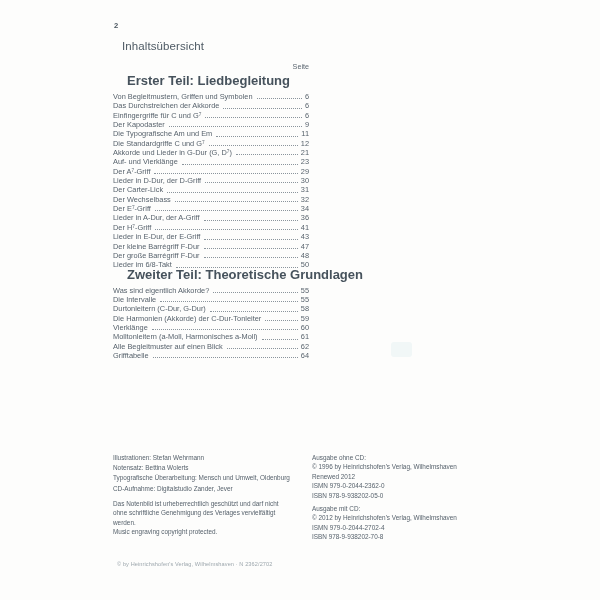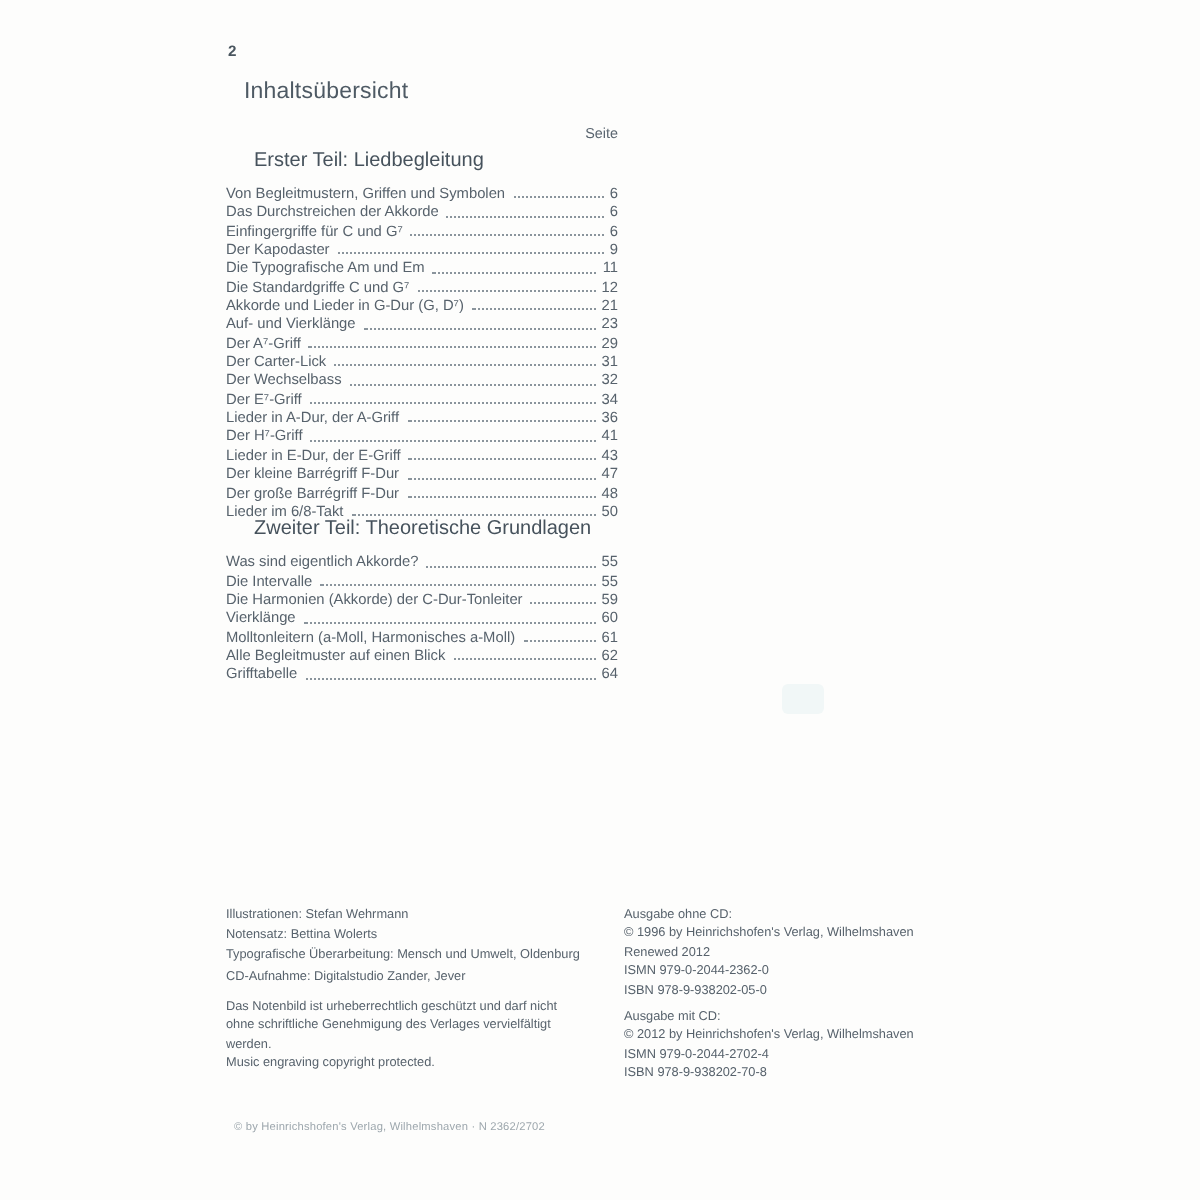--- a/index.html
+++ b/index.html
@@ -7,21 +7,21 @@
   .sheet{
     position:relative;width:600px;height:600px;background:#fdfdfc;
     font-family:"Liberation Sans",sans-serif;color:#57626c;
     -webkit-font-smoothing:antialiased;
   }
   .pagenum{position:absolute;left:114px;top:21px;font-size:7.6px;font-weight:700;color:#4a565f;}
   .title{position:absolute;left:122px;top:40px;font-size:11.5px;color:#4e5a64;letter-spacing:.1px;}
   .seite{position:absolute;left:113px;top:62px;width:196px;text-align:right;font-size:7.2px;color:#5a656f;}
   .toc{position:absolute;left:113px;top:76px;width:196px;}
   .toc-section + .toc-section{}
-  .toc-heading{font-size:10px;line-height:9px;font-weight:400;color:#46525c;margin:0 0 7px 0;white-space:nowrap;padding-left:14px;}
+  .toc-heading{font-size:13px;line-height:9px;font-weight:700;color:#46525c;margin:0 0 7px 0;white-space:nowrap;padding-left:14px;}
   .toc-row{display:flex;align-items:flex-end;line-height:9.35px;font-size:7.4px;white-space:nowrap;}
   .toc-row .tt{flex:0 0 auto;}
   .toc-row .dots{flex:1 1 auto;align-self:flex-end;margin:0 3px 2px 4px;border-bottom:1.1px dotted #8a949c;min-width:6px;}
   .toc-row .pg{flex:0 0 auto;text-align:right;}
   .credits{position:absolute;left:113px;top:453px;width:212px;}
   .credit-line{font-size:6.4px;line-height:10.2px;white-space:nowrap;}
   .legal{margin-top:5px;}
   .legal-line{font-size:6.4px;line-height:9.5px;white-space:nowrap;}
   .editions{position:absolute;left:312px;top:453px;width:180px;}
   .edition-block + .edition-block{margin-top:4px;}
@@ -80,20 +80,25 @@
           <span class="tt">Auf- und Vierklänge</span>
           <span class="dots"></span>
           <span class="pg">23</span>
         </div>
         <div class="toc-row">
           <span class="tt">Der A⁷-Griff</span>
           <span class="dots"></span>
           <span class="pg">29</span>
         </div>
         <div class="toc-row">
+          <span class="tt">Lieder in D-Dur, der D-Griff</span>
+          <span class="dots"></span>
+          <span class="pg">30</span>
+        </div>
+        <div class="toc-row">
           <span class="tt">Der Carter-Lick</span>
           <span class="dots"></span>
           <span class="pg">31</span>
         </div>
         <div class="toc-row">
           <span class="tt">Der Wechselbass</span>
           <span class="dots"></span>
           <span class="pg">32</span>
         </div>
         <div class="toc-row">
@@ -136,20 +141,25 @@
         <div class="toc-heading">Zweiter Teil: Theoretische Grundlagen</div>
         <div class="toc-row">
           <span class="tt">Was sind eigentlich Akkorde?</span>
           <span class="dots"></span>
           <span class="pg">55</span>
         </div>
         <div class="toc-row">
           <span class="tt">Die Intervalle</span>
           <span class="dots"></span>
           <span class="pg">55</span>
+        </div>
+        <div class="toc-row">
+          <span class="tt">Durtonleitern (C-Dur, G-Dur)</span>
+          <span class="dots"></span>
+          <span class="pg">58</span>
         </div>
         <div class="toc-row">
           <span class="tt">Die Harmonien (Akkorde) der C-Dur-Tonleiter</span>
           <span class="dots"></span>
           <span class="pg">59</span>
         </div>
         <div class="toc-row">
           <span class="tt">Vierklänge</span>
           <span class="dots"></span>
           <span class="pg">60</span>

